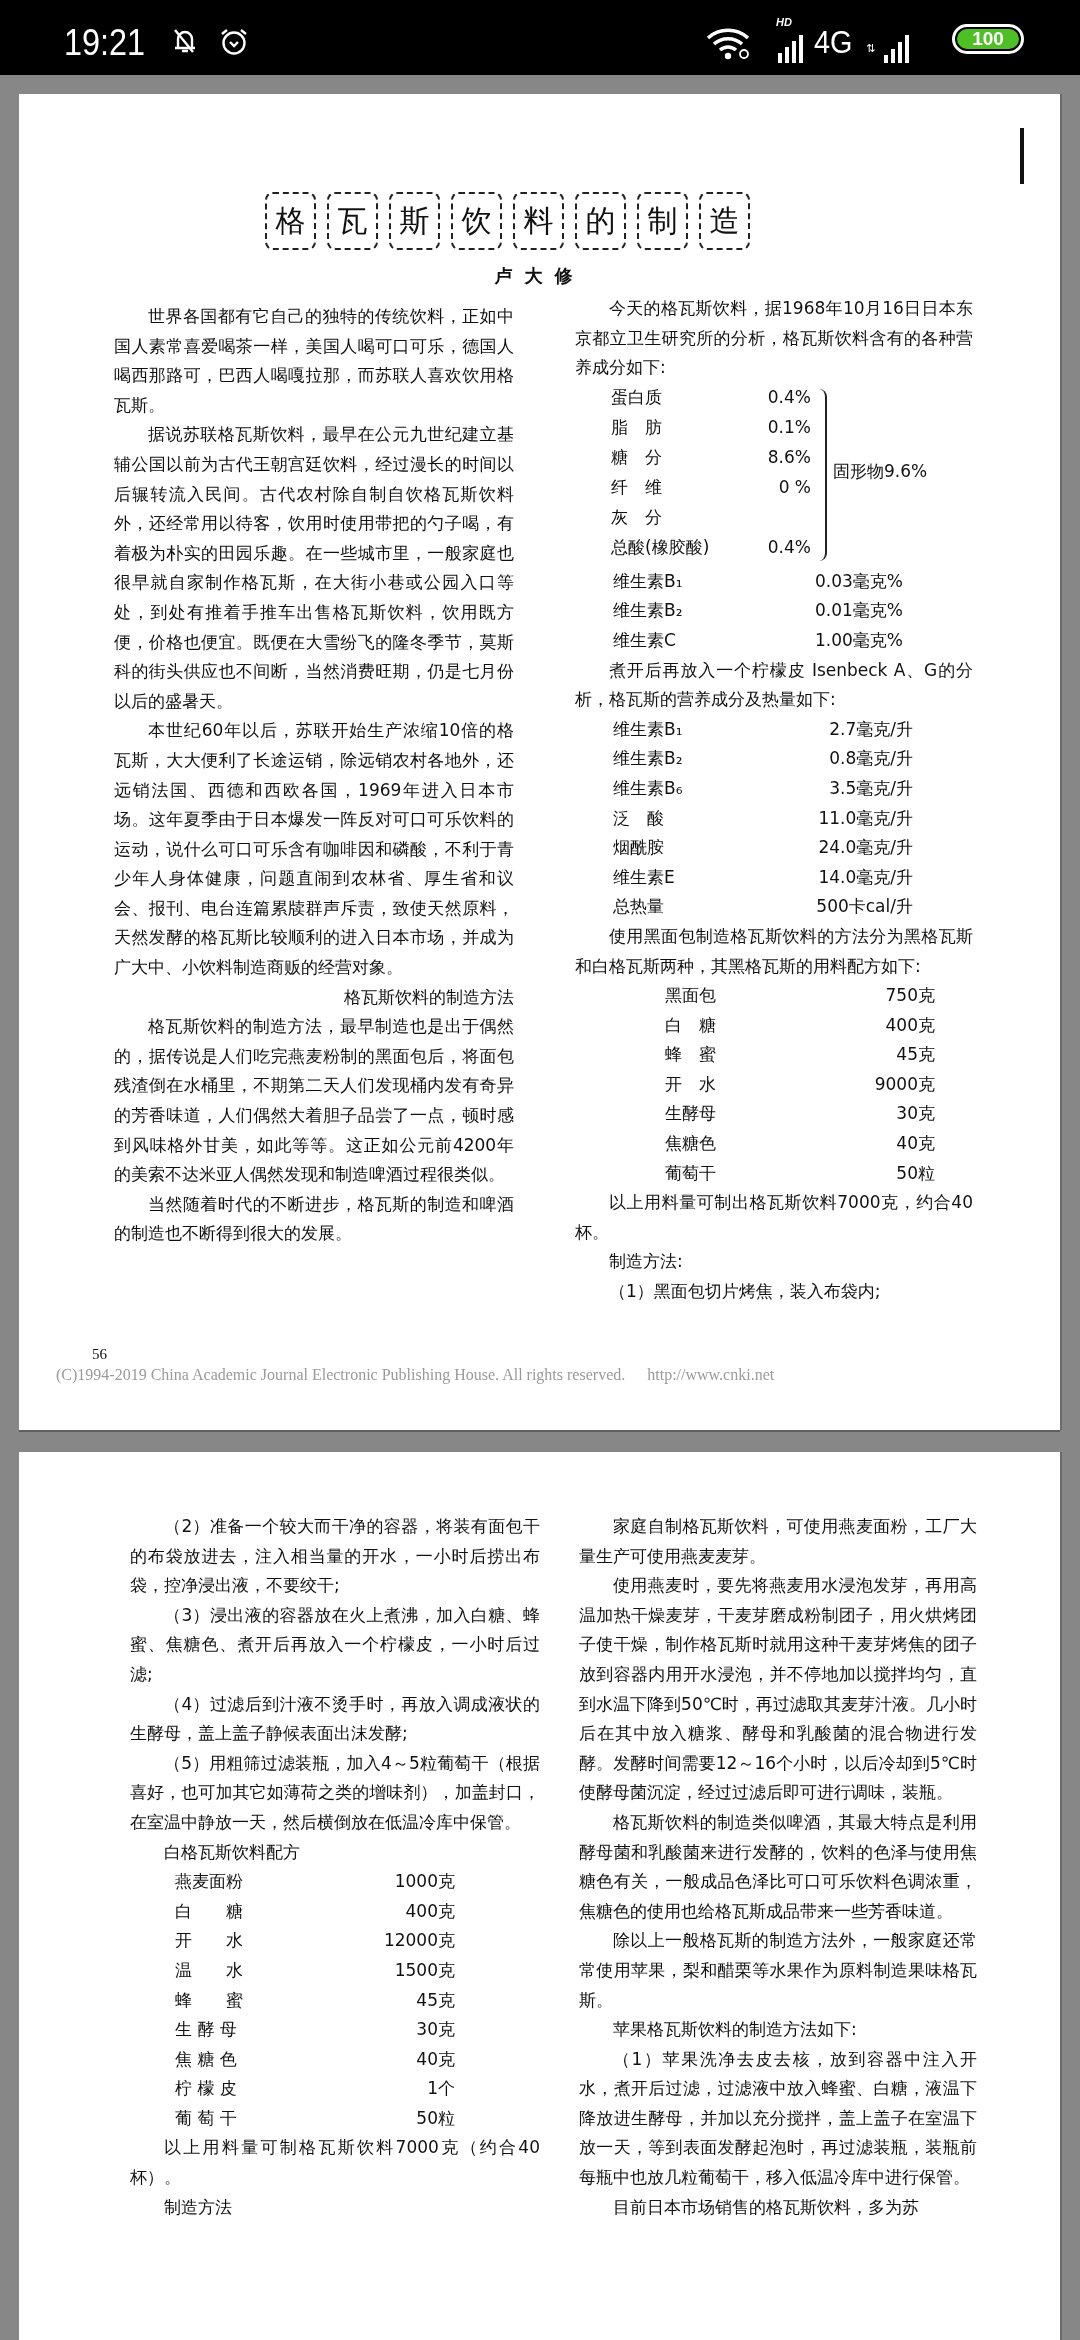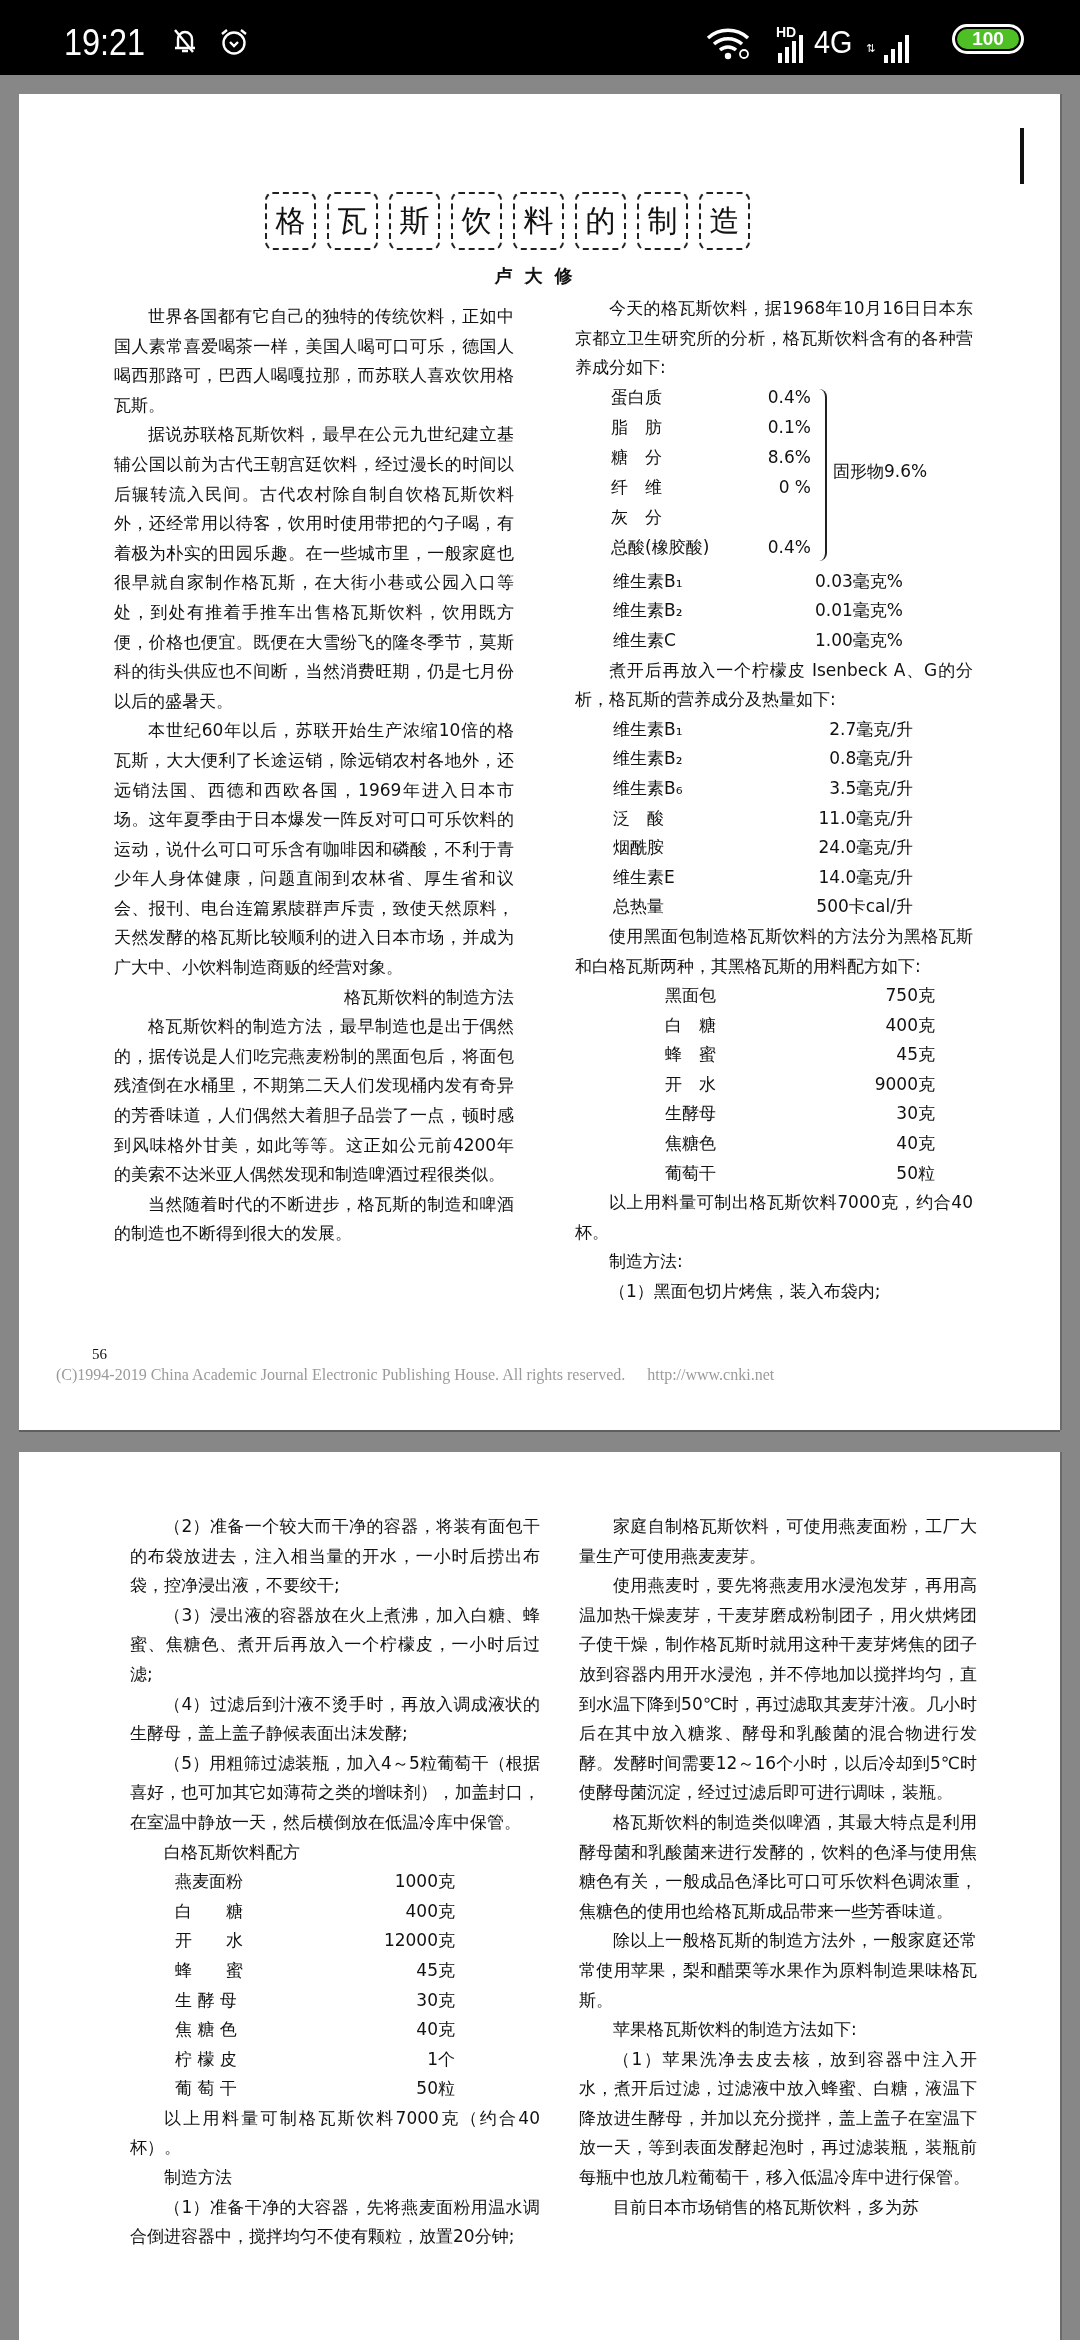--- a/index.html
+++ b/index.html
@@ -7,21 +7,21 @@
   body { position: relative; font-family: "DejaVu Serif", "Liberation Serif", serif; color: #111; }
 
   
   .statusbar { position: absolute; left: 0; top: 0; width: 1080px; height: 75px; background: #000; color: #fff;
     font-family: "Liberation Sans", "DejaVu Sans", sans-serif; }
   .sb-time { position: absolute; left: 64px; top: 22px; font-size: 36px; letter-spacing: 0px; transform: scaleX(0.9); transform-origin: left; }
   .sb-icon { position: absolute; top: 26px; }
   .sb-bell { left: 170px; }
   .sb-alarm { left: 218px; }
   .sb-wifi { left: 706px; top: 28px; }
-  .sb-hd { position: absolute; left: 776px; top: 24px; font-size: 14px; font-weight: bold; }
+  .sb-hd { position: absolute; left: 776px; top: 16px; font-size: 11px; font-weight: bold; font-style: italic; }
   .sb-sig1 { left: 776px; top: 33px; }
   .sb-4g { position: absolute; left: 814px; top: 24px; font-size: 32px; transform: scaleX(0.9); transform-origin: left; }
   .sb-arrows { position: absolute; left: 866px; top: 42px; font-size: 11px; }
   .sb-sig2 { left: 882px; top: 33px; }
   .battery { position: absolute; left: 952px; top: 24px; width: 72px; height: 30px; border: 3px solid #fff; border-radius: 15px; padding: 2px; }
   .battery-fill { width: 100%; height: 100%; background: #4fbf26; border-radius: 11px; color: #fff; font-size: 19px; font-weight: bold; text-align: center; line-height: 20px; }
 
   
   .page { position: absolute; left: 19px; width: 1041px; background: #fff; box-shadow: 0 2px 0 #5f5f5f, 2px 0 0 #6a6a6a; overflow: hidden; }
   .page1 { top: 94px; height: 1336px; }
@@ -266,20 +266,24 @@
         </div>
       <div class="kv">
           <span class="k">白　　糖</span>
           <span class="v">400克</span>
         </div>
       <div class="kv">
           <span class="k">开　　水</span>
           <span class="v">12000克</span>
         </div>
       <div class="kv">
+          <span class="k">温　　水</span>
+          <span class="v">1500克</span>
+        </div>
+      <div class="kv">
           <span class="k">蜂　　蜜</span>
           <span class="v">45克</span>
         </div>
       <div class="kv">
           <span class="k">生 酵 母</span>
           <span class="v">30克</span>
         </div>
       <div class="kv">
           <span class="k">焦 糖 色</span>
           <span class="v">40克</span>
@@ -288,21 +292,20 @@
           <span class="k">柠 檬 皮</span>
           <span class="v">1个</span>
         </div>
       <div class="kv">
           <span class="k">葡 萄 干</span>
           <span class="v">50粒</span>
         </div>
     </div>
     <p class="indent">以上用料量可制格瓦斯饮料7000克（约合40杯）。</p>
     <p class="indent">制造方法</p>
-    <p class="indent">（1）准备干净的大容器，先将燕麦面粉用温水调合倒进容器中，搅拌均匀不使有颗粒，放置20分钟;</p>
   </div>
 
   <div class="col p2-right">
     <p class="indent">家庭自制格瓦斯饮料，可使用燕麦面粉，工厂大量生产可使用燕麦麦芽。</p>
     <p class="indent">使用燕麦时，要先将燕麦用水浸泡发芽，再用高温加热干燥麦芽，干麦芽磨成粉制团子，用火烘烤团子使干燥，制作格瓦斯时就用这种干麦芽烤焦的团子放到容器内用开水浸泡，并不停地加以搅拌均匀，直到水温下降到50℃时，再过滤取其麦芽汁液。几小时后在其中放入糖浆、酵母和乳酸菌的混合物进行发酵。发酵时间需要12～16个小时，以后冷却到5℃时使酵母菌沉淀，经过过滤后即可进行调味，装瓶。</p>
     <p class="indent">格瓦斯饮料的制造类似啤酒，其最大特点是利用酵母菌和乳酸菌来进行发酵的，饮料的色泽与使用焦糖色有关，一般成品色泽比可口可乐饮料色调浓重，焦糖色的使用也给格瓦斯成品带来一些芳香味道。</p>
     <p class="indent">除以上一般格瓦斯的制造方法外，一般家庭还常常使用苹果，梨和醋栗等水果作为原料制造果味格瓦斯。</p>
     <p class="indent">苹果格瓦斯饮料的制造方法如下:</p>
     <p class="indent">（1）苹果洗净去皮去核，放到容器中注入开水，煮开后过滤，过滤液中放入蜂蜜、白糖，液温下降放进生酵母，并加以充分搅拌，盖上盖子在室温下放一天，等到表面发酵起泡时，再过滤装瓶，装瓶前每瓶中也放几粒葡萄干，移入低温冷库中进行保管。</p>
     <p class="indent">目前日本市场销售的格瓦斯饮料，多为苏</p>

